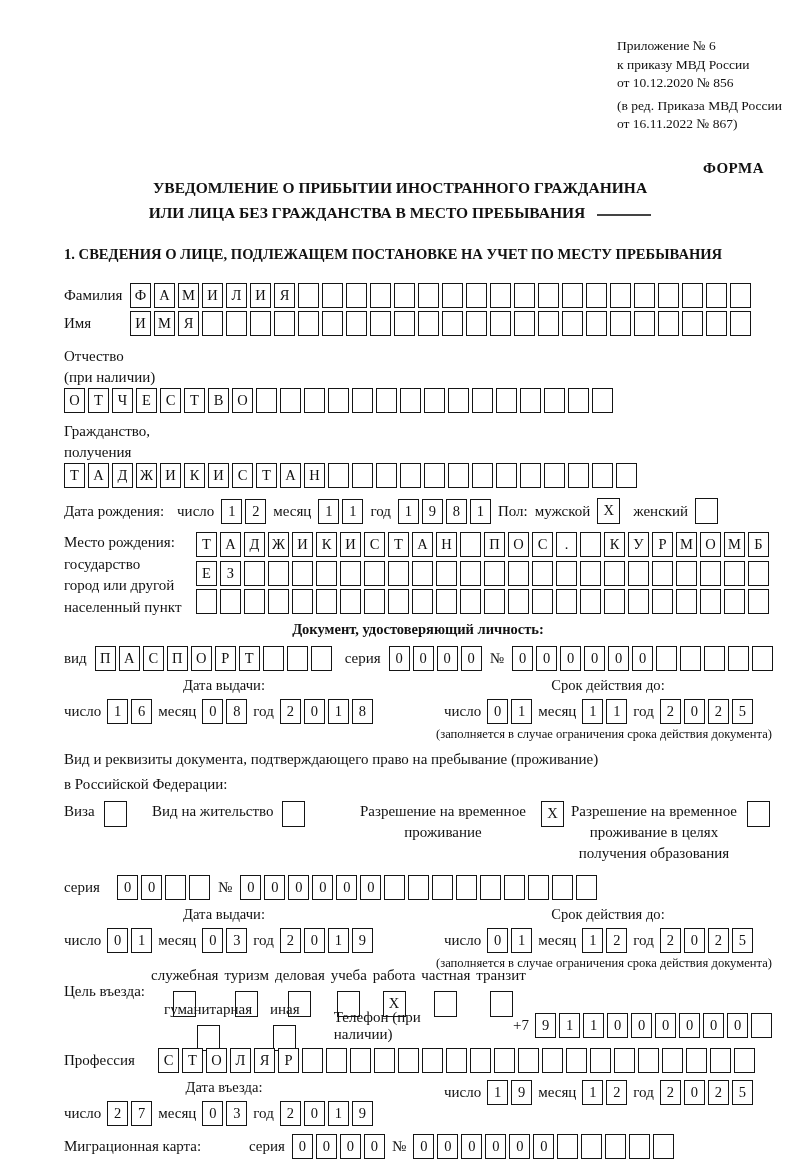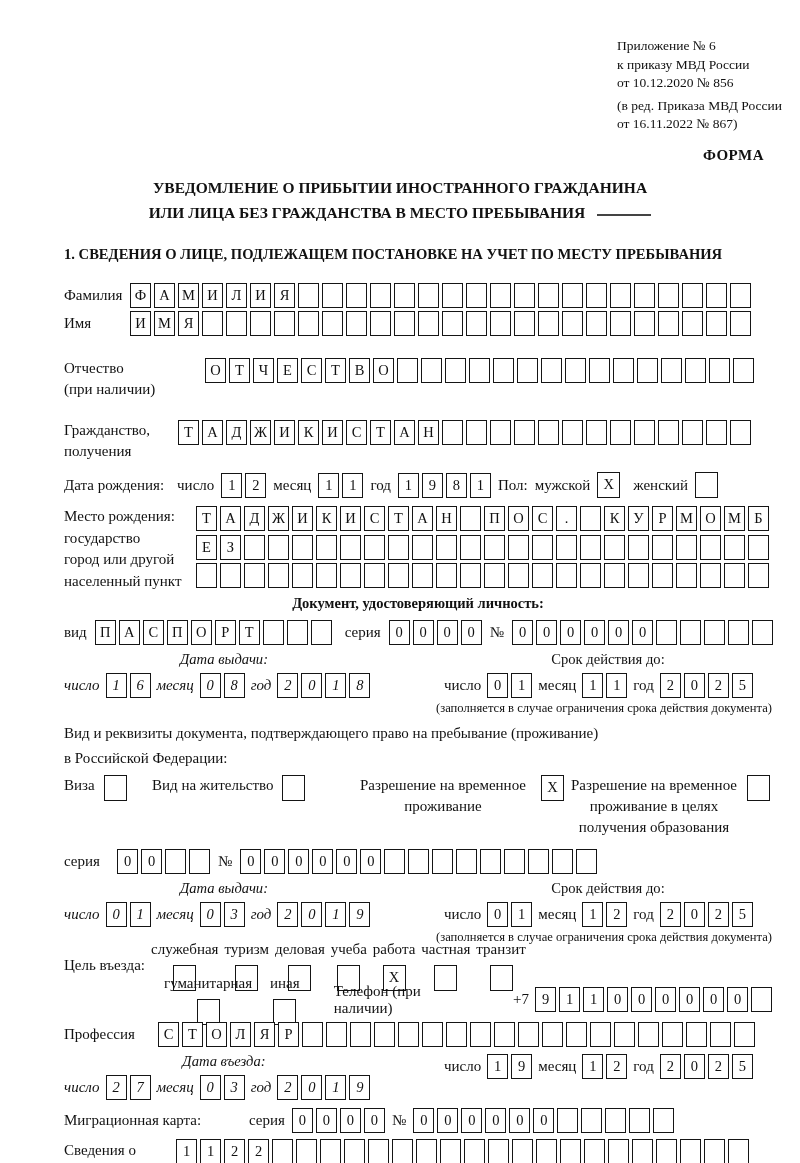--- a/index.html
+++ b/index.html
@@ -4,59 +4,59 @@
 <style>
   html,body{margin:0;padding:0;background:#888;}
   .page{
     width:800px;height:1163px;background:#ffffff;position:relative;
     font-family:"Liberation Serif","DejaVu Serif",serif;color:#111;font-size:15px;
     margin:0 auto;overflow:hidden;
   }
   
   .ref{position:absolute;left:617px;top:37px;line-height:18.5px;font-size:13.5px;}
   .ref .gap{height:4px;}
-  .forma{position:absolute;top:147px;right:36px;font-weight:bold;font-size:15px;letter-spacing:.5px;}
+  .forma{position:absolute;top:160px;right:36px;font-weight:bold;font-size:15px;letter-spacing:.5px;}
   .title{position:absolute;top:175px;left:0;width:100%;text-align:center;font-weight:bold;font-size:15.5px;line-height:25px;}
   .blank-line{display:inline-block;width:54px;height:2px;background:#444;margin-left:12px;vertical-align:2px;}
   .sec-heading{position:absolute;top:246px;left:64px;right:20px;font-weight:bold;font-size:14.6px;}
 
   .main{position:absolute;top:281px;left:64px;width:708px;}
 
   
   .cells{display:inline-flex;gap:3px;vertical-align:middle;}
   .cell{
     box-sizing:border-box;display:inline-block;width:21px;height:25px;
     border:1.6px solid #151515;text-align:center;font-size:14.5px;line-height:22px;
     font-family:"Liberation Serif","DejaVu Serif",serif;background:#fff;
   }
   .cbox .cell{width:23px;height:26px;}
 
   .frow{display:flex;align-items:center;}
   .lbl{flex:0 0 auto;}
   .r-surname,.r-name{height:28.5px;}
   .w-sur{width:66px;}
-  .two-col{display:flex;margin-top:20px;}
+  .two-col{display:flex;margin-top:8px;flex-direction:column;}
   .lbl2{line-height:21px;}
   .w-patr{width:141px;}
   .w-cit{width:114px;}
   .two-col .cells{height:25px;}
 
   .r-birthdate{display:flex;align-items:center;height:30px;margin-top:8px;gap:7px;}
   .r-birthdate .sp{margin-left:6px;}
 
   .birthplace{display:flex;margin-top:6px;}
   .bp-labels{width:132px;line-height:21.5px;}
   .bp-rows .cells{display:flex;margin-bottom:3.5px;}
 
   .doc-heading{text-align:center;font-weight:bold;font-size:14.5px;margin-top:3px;margin-bottom:5px;}
   .r-doc{display:flex;align-items:center;height:30px;gap:8px;}
 
   .dates{display:flex;margin-top:4px;}
   .dcol{display:flex;flex-direction:column;}
-  .dcol-l{width:380px;font-style:italic;}
+  .dcol-l{width:380px;}
   .dcol-r{flex:1;}
   .dhead{text-align:center;font-size:14.6px;height:21px;}
   .dcol-l .dhead{padding-right:60px;}
   .dgroup{display:flex;align-items:center;gap:6px;height:27px;}
   .note{text-align:right;font-size:12.6px;margin-top:2px;}
 
   .intro{line-height:25px;margin-top:5px;}
 
   .permits{display:flex;align-items:flex-start;margin-top:4px;margin-bottom:8px;}
   .permit{display:flex;align-items:flex-start;gap:9px;}

